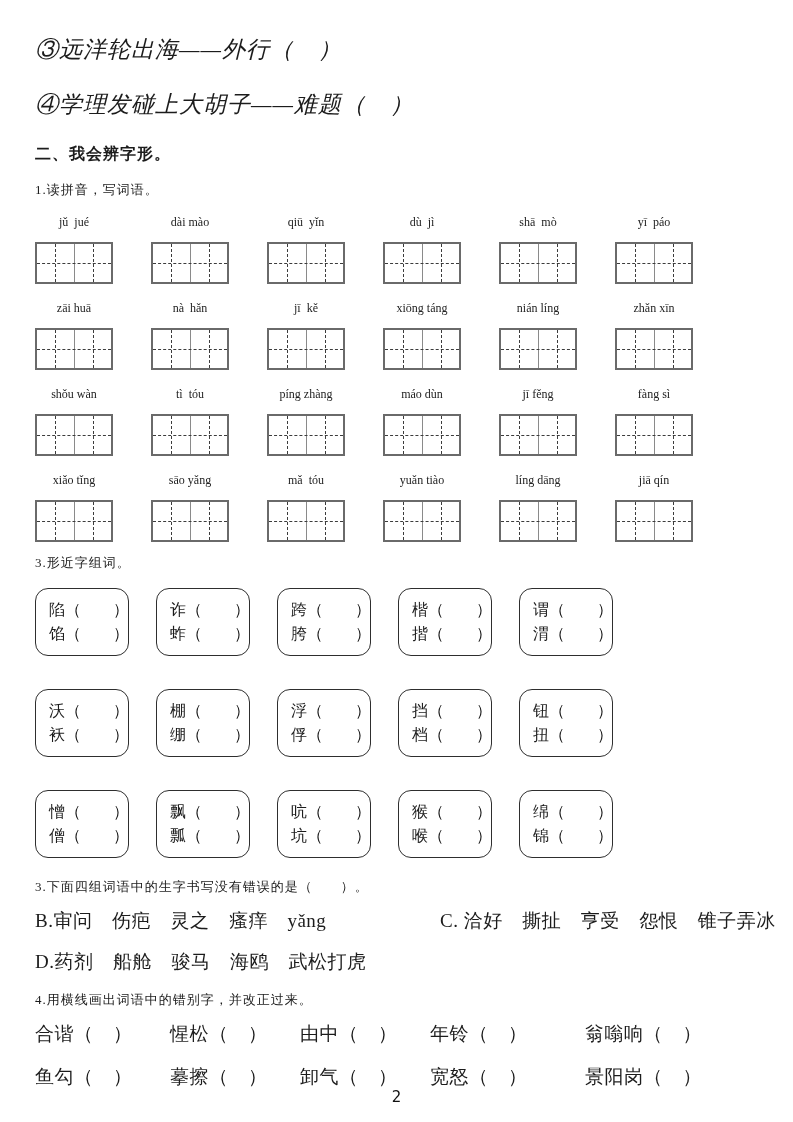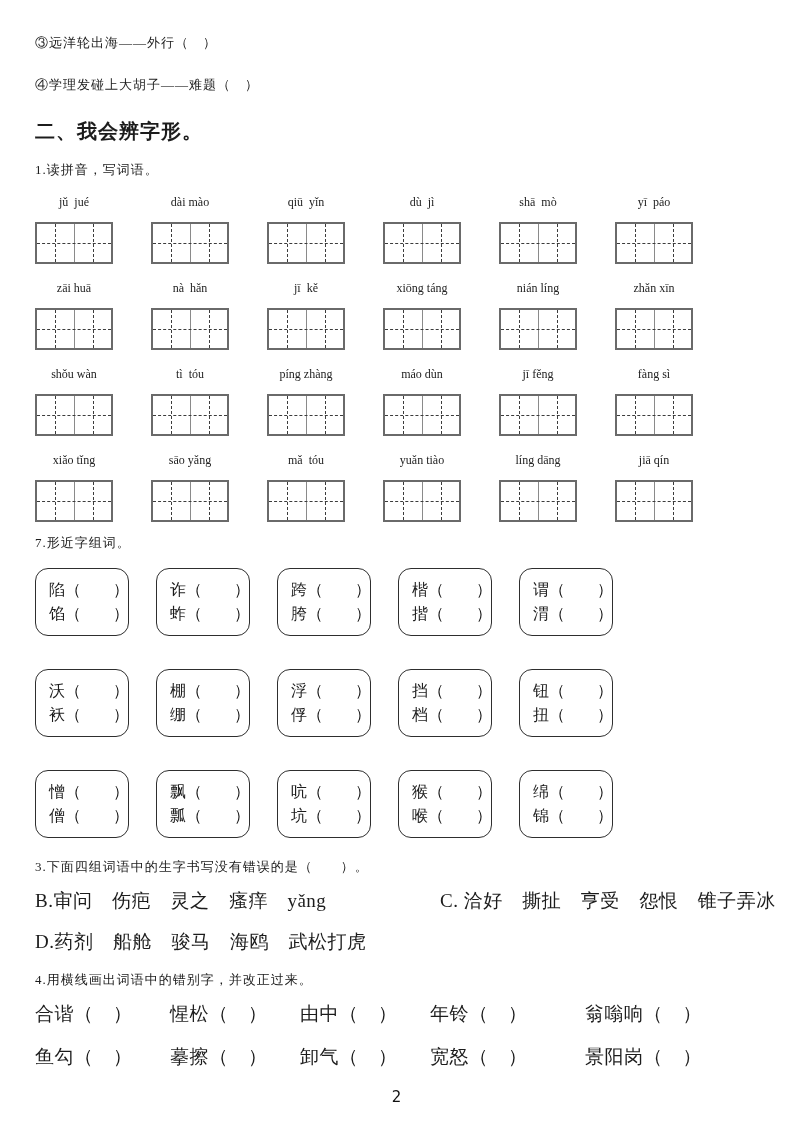--- a/index.html
+++ b/index.html
@@ -2,24 +2,24 @@
 <html><head>
 <meta charset="utf-8">
 <style>
   html,body { margin:0; padding:0; background:#e8e8e8; }
   .page {
     width:793px; height:1122px; margin:0 auto; background:#ffffff;
     box-sizing:border-box; padding:34px 35px 0 35px; position:relative;
     font-family:"Liberation Serif","DejaVu Serif",serif; color:#1c1c1c;
     overflow:hidden;
   }
-  .intro-line { font-size:13px; letter-spacing:1px; margin-bottom:24px; }
+  .intro-line { font-size:23px; letter-spacing:1px; margin-bottom:24px;font-style:italic; }
   .sec-heading {
     font-family:"Liberation Sans","DejaVu Sans",sans-serif;
-    font-weight:bold; font-size:20px; letter-spacing:1px; margin:18px 0 16px 0;
+    font-weight:bold; font-size:16px; letter-spacing:1px; margin:18px 0 16px 0;
   }
   .q-title { font-size:13px; letter-spacing:1px; margin:12px 0 12px 0; }
 
   
   .py-grid {
     display:grid; grid-template-columns:repeat(6,78px); column-gap:38px;
     margin-bottom:13px;
   }
   .py-col { display:flex; flex-direction:column; align-items:center; }
   .py-word {
@@ -254,21 +254,21 @@
       </div>
     <div class="py-col">
         <div class="py-word">jiā qín</div>
         <div class="tzg">
           <div class="tzg-cell"></div>
           <div class="tzg-cell"></div>
         </div>
       </div>
   </div>
 
-  <div class="q-title" style="margin-bottom:16px;">7.形近字组词。</div>
+  <div class="q-title" style="margin-bottom:16px;">3.形近字组词。</div>
 
   <div class="pair-row">
     <div class="pair-box">
         <div class="pair-line">陷（　　）</div>
         <div class="pair-line">馅（　　）</div>
       </div>
     <div class="pair-box">
         <div class="pair-line">诈（　　）</div>
         <div class="pair-line">蚱（　　）</div>
       </div>

